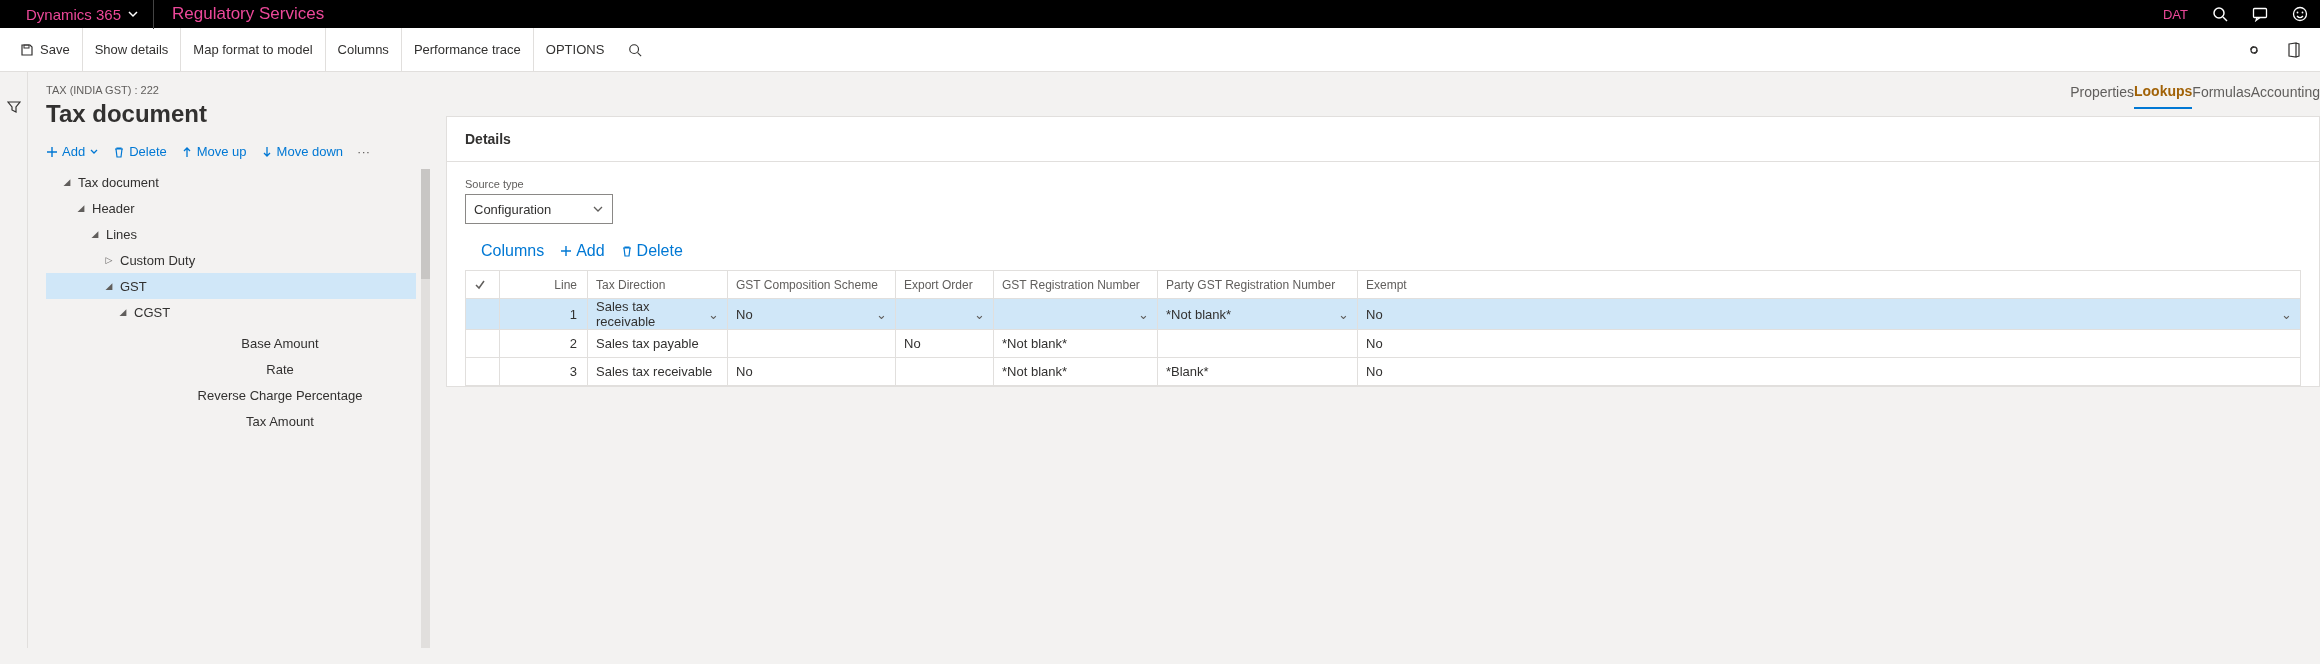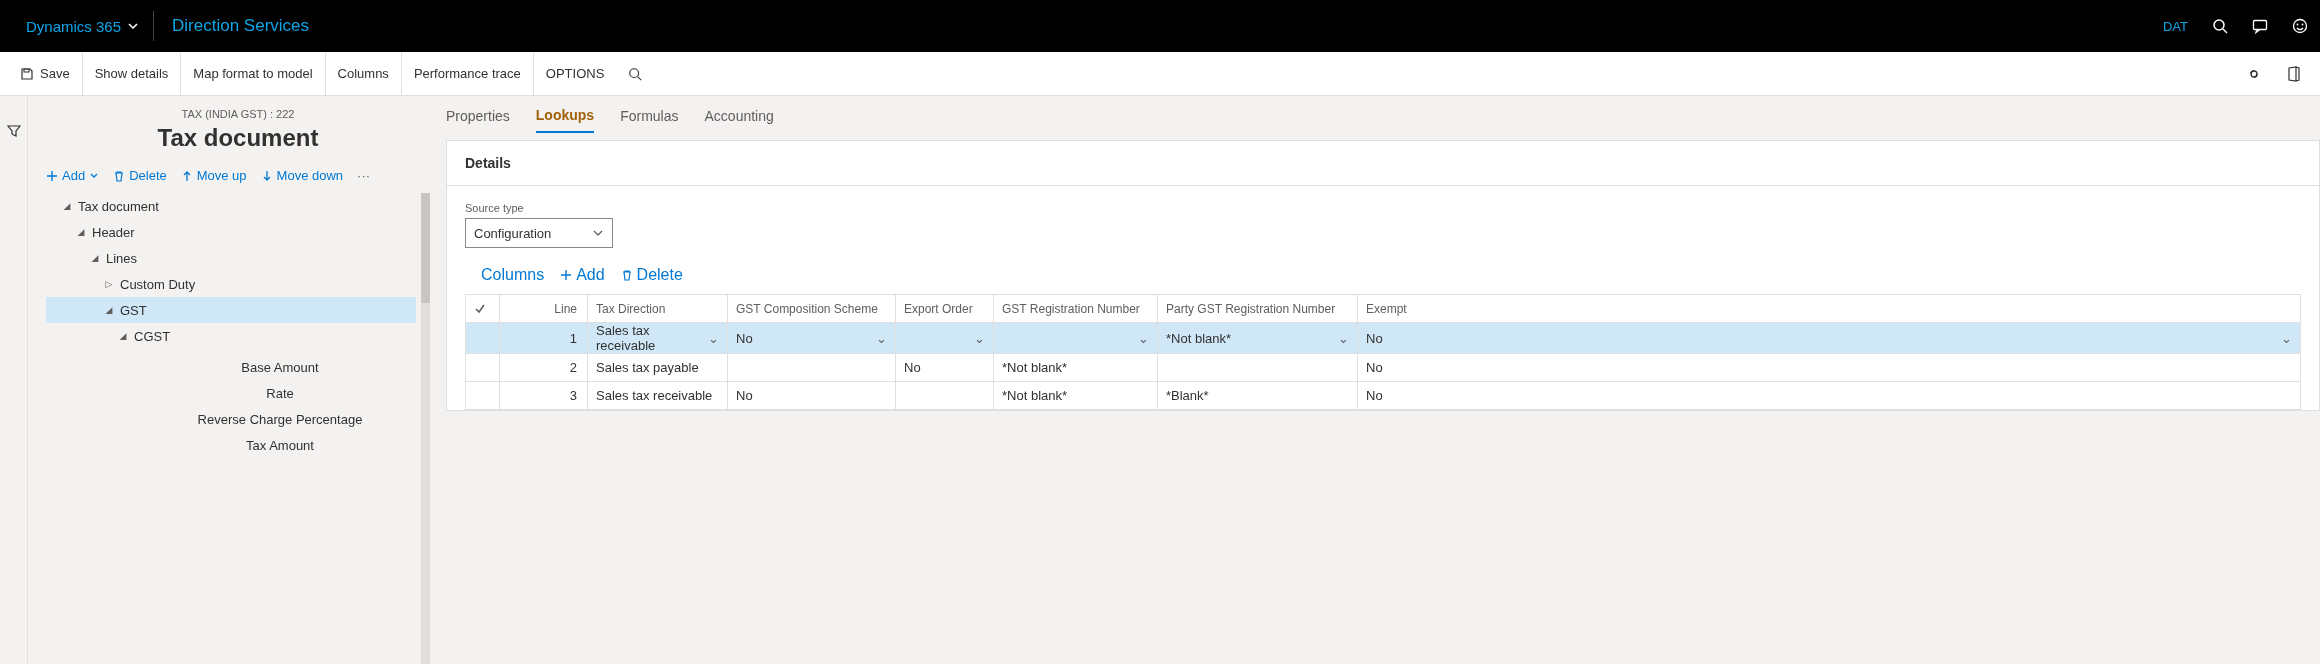--- a/index.html
+++ b/index.html
@@ -1,40 +1,40 @@
 <!DOCTYPE html>
 <html><head>
 <meta charset="utf-8">
 <style>
 * { box-sizing: border-box; margin: 0; padding: 0; }
 body { font-family: "Segoe UI", Tahoma, sans-serif; font-size: 13px; color: #323130; background: #f3f2f1; overflow: hidden; }
 
 
-.topbar { height: 52px; background: #000; color: #0ea5e9; display: flex; align-items: center; padding: 0 0 0 12px; }
+.topbar { height: 28px; background: #000; color: #ec4899; display: flex; align-items: center; padding: 0 0 0 12px; }
 .topbar .brand { font-size: 15px; font-weight: 400; padding: 0 14px; height: 44px; display: flex; align-items: center; }
 .topbar .brand-chevron { margin-left: 6px; }
 .topbar .divider { width: 1px; height: 30px; background: #444; }
 .topbar .module { font-size: 17px; font-weight: 400; padding: 0 18px; }
 .topbar .spacer { flex: 1; }
 .topbar .right-item { padding: 0 12px; font-size: 13px; height: 44px; display: flex; align-items: center; }
 .topbar svg { fill: #fff; }
 
 
 .actionbar { height: 44px; background: #fff; border-bottom: 1px solid #e1dfdd; display: flex; align-items: center; padding: 0 8px; }
 .actionbar .act { padding: 0 12px; height: 44px; display: flex; align-items: center; font-size: 13px; color: #323130; border-right: 1px solid #e1dfdd; }
 .actionbar .act.noborder { border-right: none; }
 .actionbar .act svg { margin-right: 6px; }
 .actionbar .spacer { flex: 1; }
 .actionbar .right-icon { padding: 0 12px; }
 
 
 .main { display: flex; height: calc(100vh - 88px); background: #f3f2f1; }
 .filterstrip { width: 28px; background: #f3f2f1; border-right: 1px solid #e1dfdd; display: flex; justify-content: center; padding-top: 28px; }
 
-.leftpanel { width: 402px; padding: 12px 0 0 18px; display: flex; flex-direction: column; text-align: center; }
+.leftpanel { width: 402px; padding: 12px 0 0 18px; display: flex; flex-direction: column; }
 .breadcrumb { font-size: 11px; color: #605e5c; margin-bottom: 4px; }
 .pagetitle { font-size: 24px; font-weight: 600; margin-bottom: 12px; }
 .tree-toolbar { display: flex; align-items: center; gap: 14px; padding: 4px 0 10px 0; color: #0078d4; }
 .tree-toolbar .tbtn { display: flex; align-items: center; gap: 4px; font-size: 13px; }
 .tree-toolbar .more { color: #605e5c; }
 
 .tree-wrap { position: relative; flex: 1; overflow-y: auto; padding-right: 14px; }
 .tree-scrollbar { position: absolute; right: 0; top: 0; width: 9px; height: 100%; background: #e1dfdd; }
 .tree-scrollbar-thumb { position: absolute; right: 0; top: 0; width: 9px; height: 110px; background: #c8c6c4; }
 
@@ -45,21 +45,21 @@
 .tree .row .label { }
 .tree .row.selected { background: #d0e7f8; }
 .tree .d1 { padding-left: 14px; }
 .tree .d2 { padding-left: 28px; }
 .tree .d3 { padding-left: 42px; }
 .tree .d4 { padding-left: 56px; }
 .tree .d5 { padding-left: 70px; }
 .tree .d6 { padding-left: 98px; flex-direction: column; }
 
 .rightpane { flex: 1; padding: 0 0 0 16px; }
-.tabs { display: flex; gap: 26px; padding: 8px 0 0 0; height: 40px; align-items: center; }
+.tabs { display: flex; padding: 8px 0 0 0; height: 40px; align-items: center; justify-content: flex-end; }
 .tabs .tab { font-size: 14px; color: #605e5c; padding-bottom: 8px; }
 .tabs .tab.active { color: #a16207; font-weight: 600; border-bottom: 2px solid #0078d4; }
 
 .details-card { background: #fff; border: 1px solid #e1dfdd; margin-top: 4px; }
 .details-header { padding: 14px 18px; font-size: 14px; font-weight: 600; border-bottom: 1px solid #e1dfdd; }
 .details-body { padding: 16px 18px 0 18px; }
 .field-label { font-size: 11px; color: #605e5c; margin-bottom: 4px; }
 .select { display: flex; align-items: center; justify-content: space-between; border: 1px solid #8a8886; height: 30px; width: 148px; padding: 0 8px; font-size: 13px; background: #fff; }
 
 .grid-toolbar { display: flex; gap: 16px; padding: 18px 0 10px 16px; color: #0078d4; font-size: 16px; }
@@ -82,21 +82,21 @@
 <div class="topbar">
   <div class="brand">
     <span>Dynamics 365</span>
     <span class="brand-chevron">
       <svg width="12" height="12" viewBox="0 0 12 12">
           <path d="M2 4l4 4 4-4" stroke="#fff" stroke-width="1.5" fill="none"></path>
         </svg>
     </span>
   </div>
   <div class="divider"></div>
-  <div class="module">Direction Services</div>
+  <div class="module">Regulatory Services</div>
   <div class="spacer"></div>
   <div class="right-item">
     <span>DAT</span>
   </div>
   <div class="right-item">
     <span>
       <svg width="16" height="16" viewBox="0 0 16 16">
           <circle cx="7" cy="7" r="5" stroke="#fff" stroke-width="1.5" fill="none"></circle>
           <line x1="11" y1="11" x2="15" y2="15" stroke="#fff" stroke-width="1.5"></line>
         </svg>

